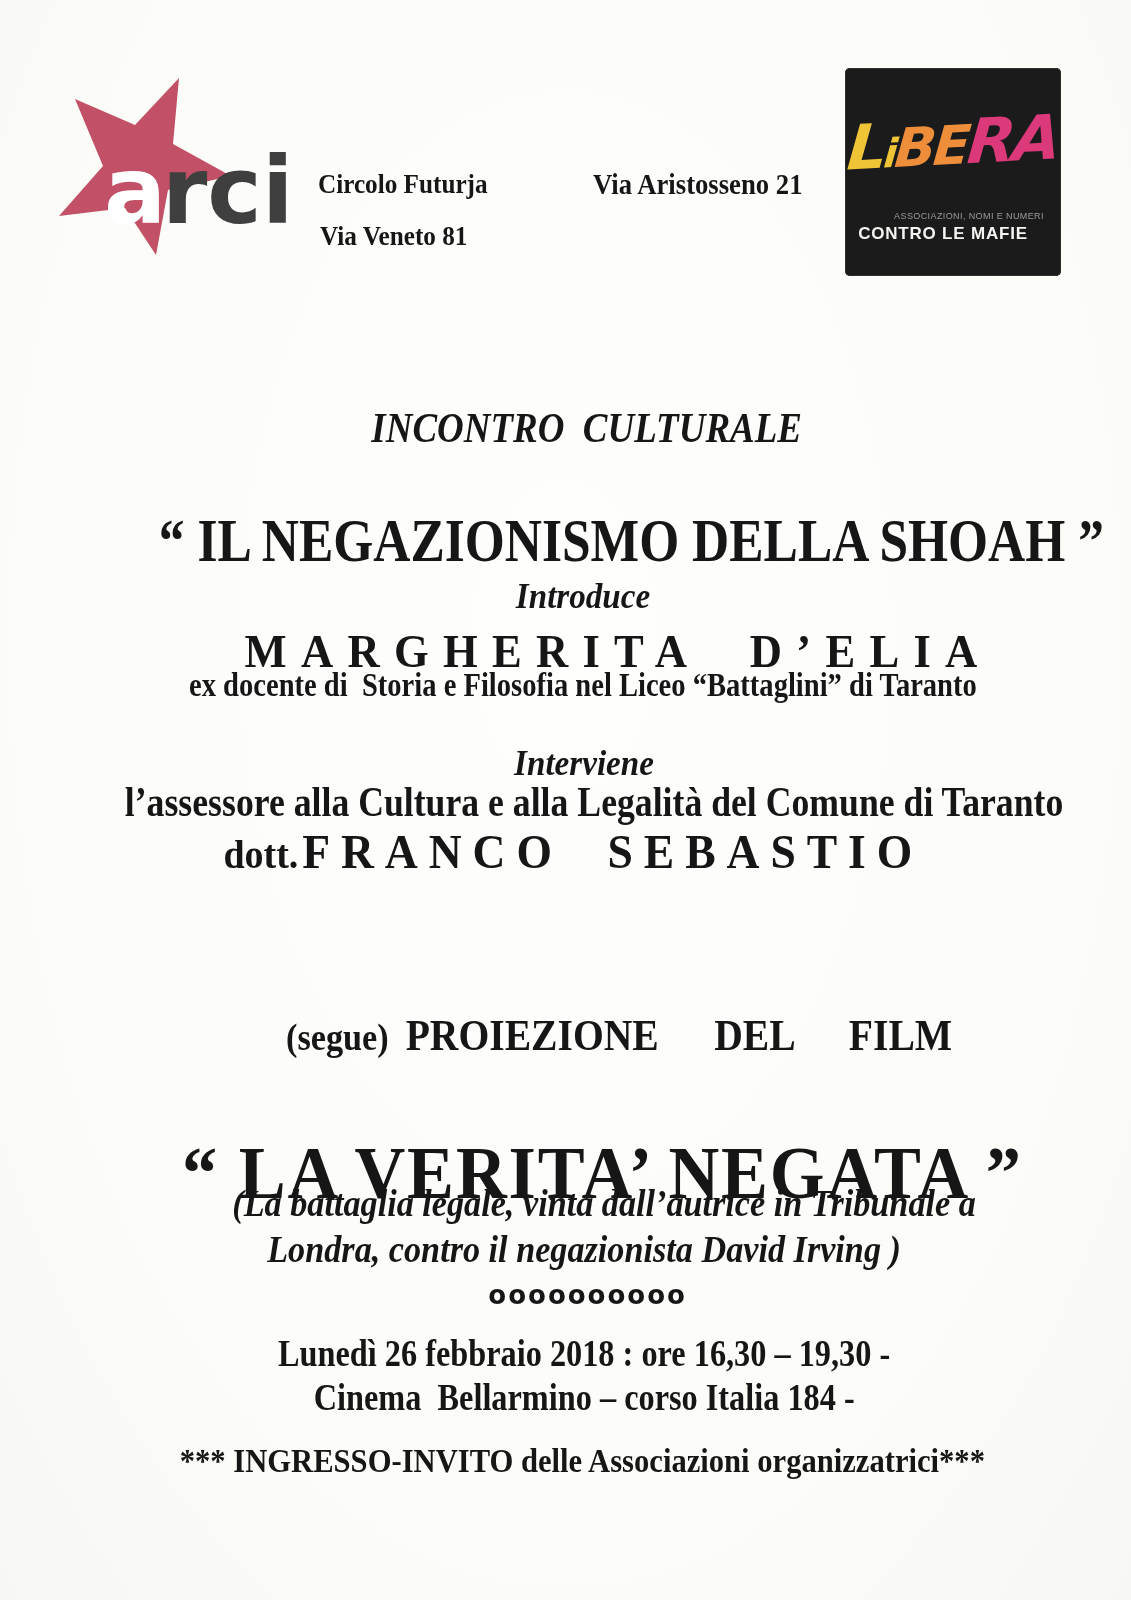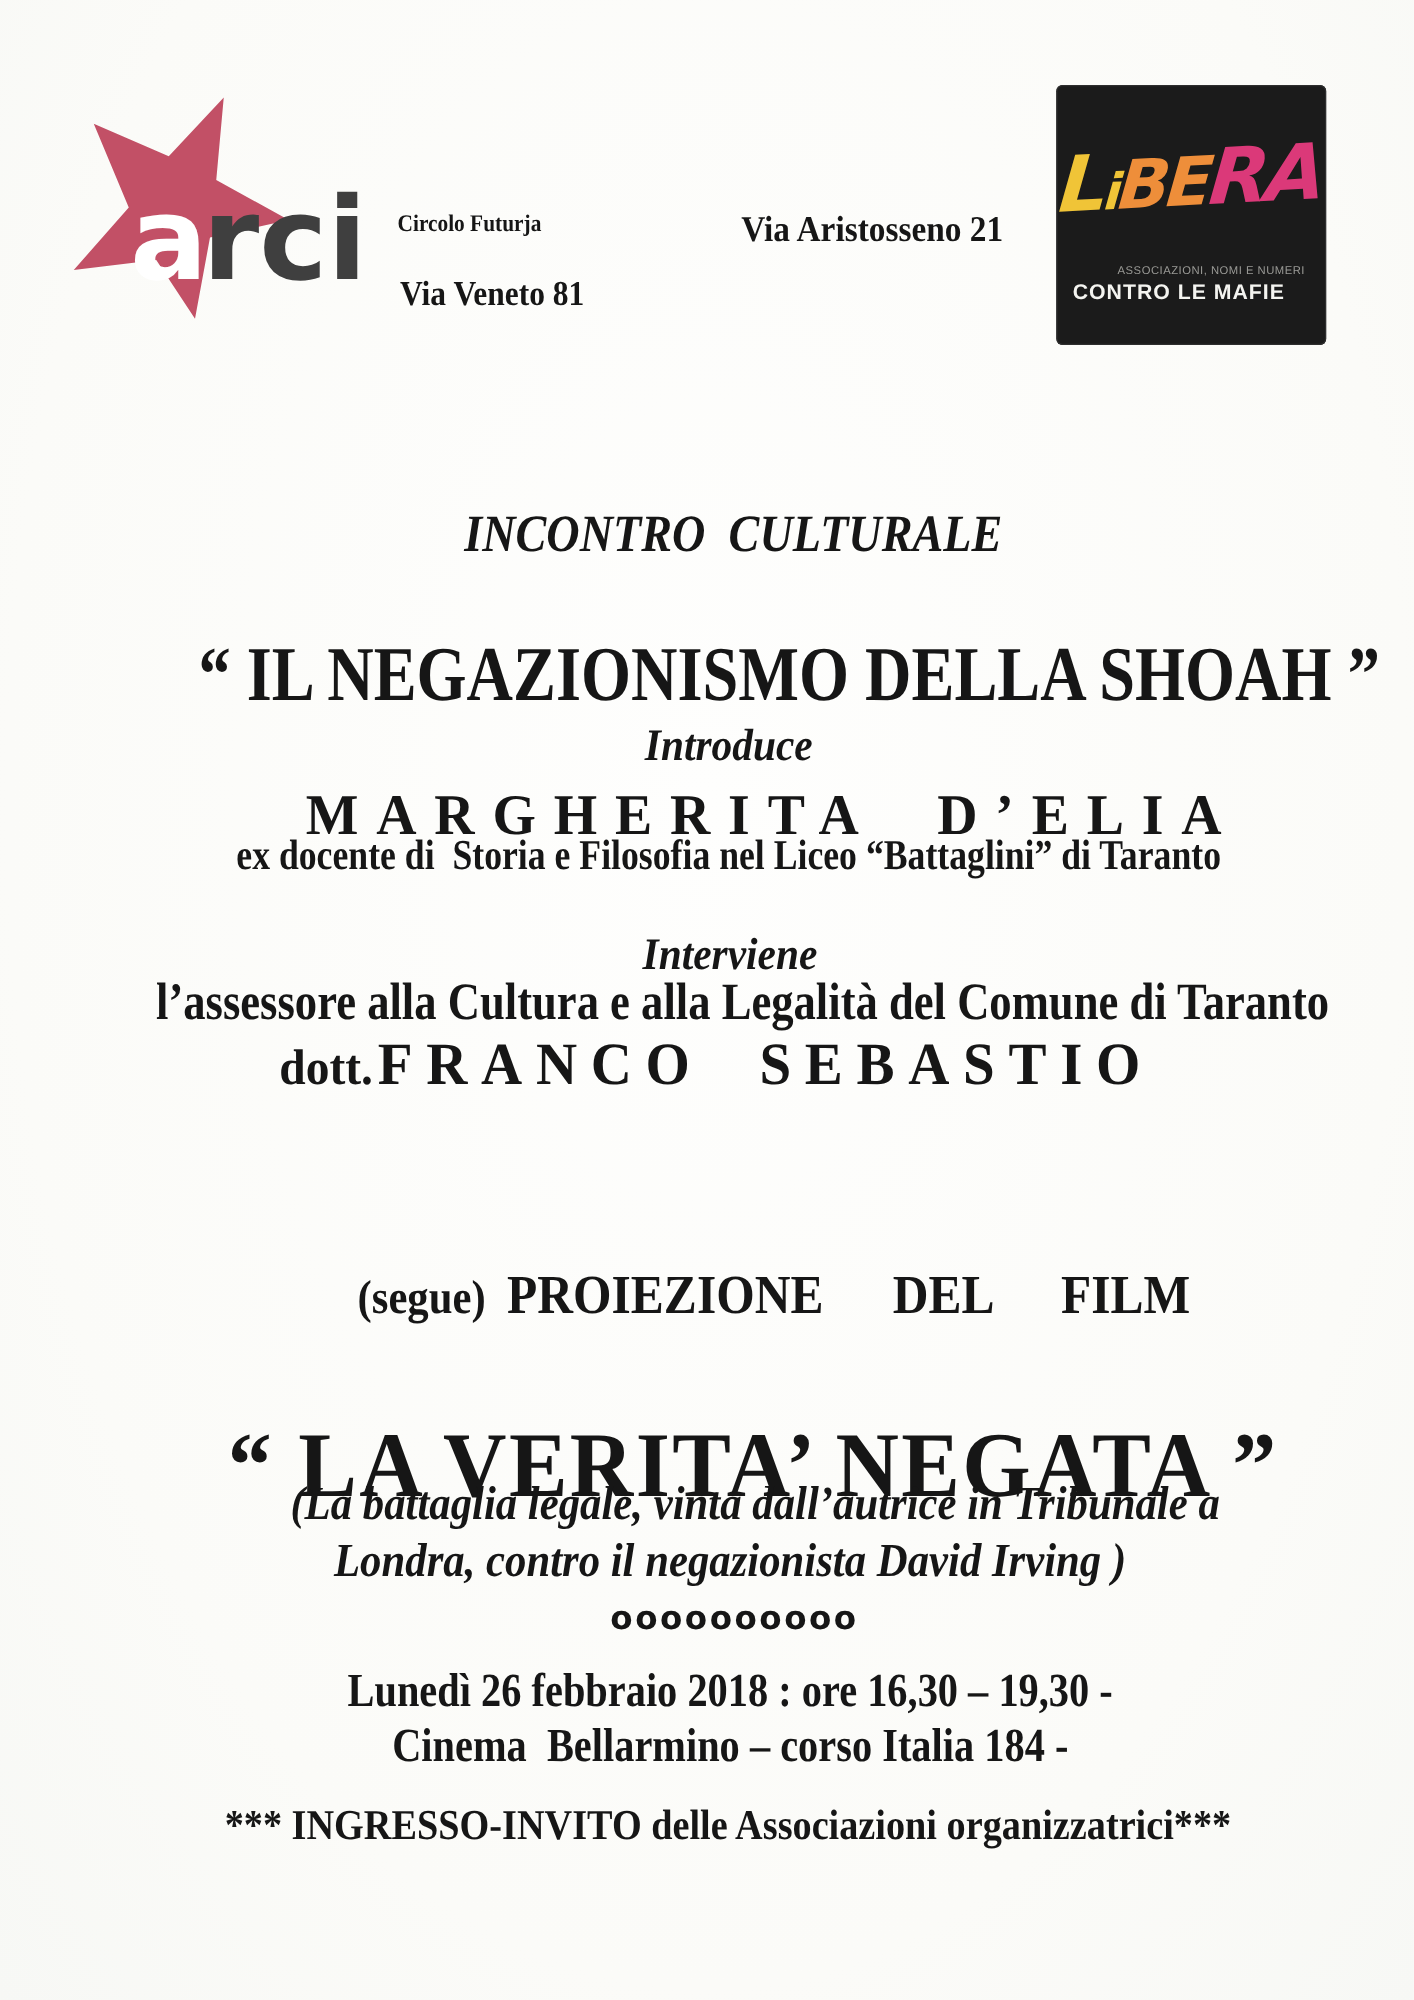--- a/index.html
+++ b/index.html
@@ -69,21 +69,21 @@
 <div class="page">
 
   <div class="arci">
     <svg width="270" height="235" viewBox="0 0 270 235">
       <polygon points="137,10 131,76 189,108 126,122 114,187 83,140 17,148 61,98 33,31 93,57" fill="#c25066"></polygon>
       <text x="62" y="155" font-family="DejaVu Sans, sans-serif" font-weight="bold" font-size="92" fill="#ffffff">a</text>
       <text x="120" y="155" font-family="DejaVu Sans, sans-serif" font-weight="bold" font-size="92" fill="#3f3f3f">rci</text>
     </svg>
   </div>
 
-  <div class="hdr" style="left:318px;top:170px;font-size:19px;"><span class="cx" style="transform:scaleX(.9);">Circolo Futurja</span></div>
+  <div class="hdr" style="left:318px;top:170px;font-size:28px;"><span class="cx" style="transform:scaleX(.9);">Circolo Futurja</span></div>
   <div class="hdr" style="left:320px;top:222px;font-size:28px;"><span class="cx" style="transform:scaleX(.9);">Via Veneto 81</span></div>
   <div class="hdr" style="left:593px;top:170px;font-size:29px;"><span class="cx" style="transform:scaleX(.92);">Via Aristosseno 21</span></div>
 
   <div class="libera">
     <div class="libera-word">
       <span class="l1">L</span><span class="l2">i</span><span class="l3">B</span><span class="l4">E</span><span class="l5">R</span><span class="l6">A</span>
     </div>
     <div class="libera-tag1">ASSOCIAZIONI, NOMI E NUMERI</div>
     <div class="libera-tag2">CONTRO LE MAFIE</div>
   </div>

